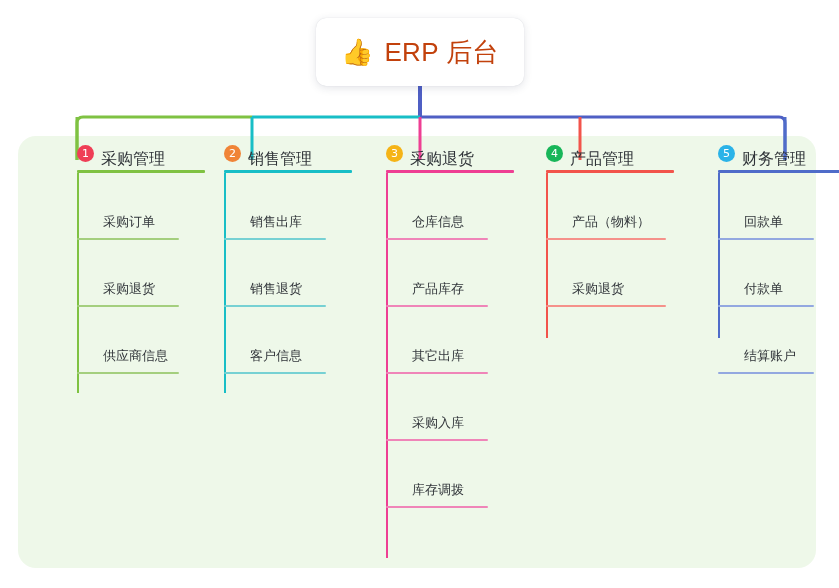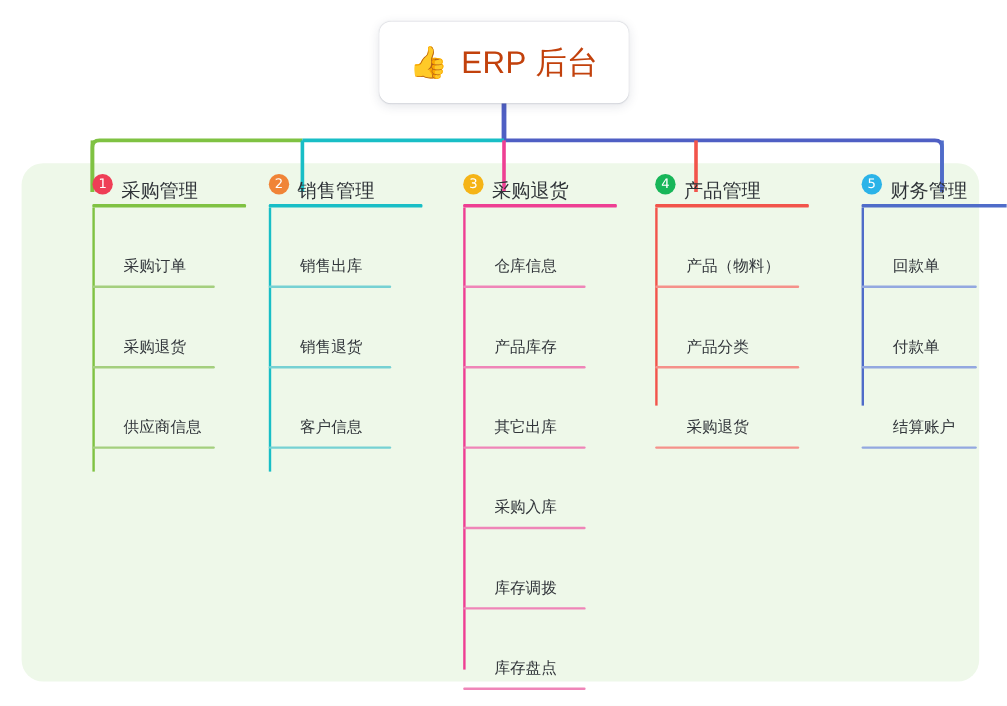--- a/index.html
+++ b/index.html
@@ -242,43 +242,35 @@
             <div class="item-rule" style="background: rgb(239, 133, 184); width: 102px;"></div>
           </div>
           <div class="item">
             <span class="item-label">采购入库</span>
             <div class="item-rule" style="background: rgb(239, 133, 184); width: 102px;"></div>
           </div>
           <div class="item">
             <span class="item-label">库存调拨</span>
             <div class="item-rule" style="background: rgb(239, 133, 184); width: 102px;"></div>
           </div>
-          <div class="item">
-            <span class="item-label">库存盘点</span>
-            <div class="item-rule" style="background: rgb(239, 133, 184); width: 102px;"></div>
-          </div>
         </div>
       </div>
       <div class="column" style="left: 510px;">
         <div class="col-head">
           <span class="badge" style="background: rgb(24, 182, 89);">4</span>
           <span class="col-title">产品管理</span>
         </div>
         <div class="head-rule" style="background: rgb(242, 84, 75); width: 128px;"></div>
         <div class="items">
           <div class="spine" style="background: rgb(242, 84, 75); height: 165px;"></div>
           <div class="item">
             <span class="item-label">产品（物料）</span>
             <div class="item-rule" style="background: rgb(245, 145, 138); width: 120px;"></div>
           </div>
           <div class="item">
-            <span class="item-label">产品分类</span>
-            <div class="item-rule" style="background: rgb(245, 145, 138); width: 120px;"></div>
-          </div>
-          <div class="item">
             <span class="item-label">采购退货</span>
             <div class="item-rule" style="background: rgb(245, 145, 138); width: 120px;"></div>
           </div>
         </div>
       </div>
       <div class="column" style="left: 682px;">
         <div class="col-head">
           <span class="badge" style="background: rgb(43, 179, 232);">5</span>
           <span class="col-title">财务管理</span>
         </div>

